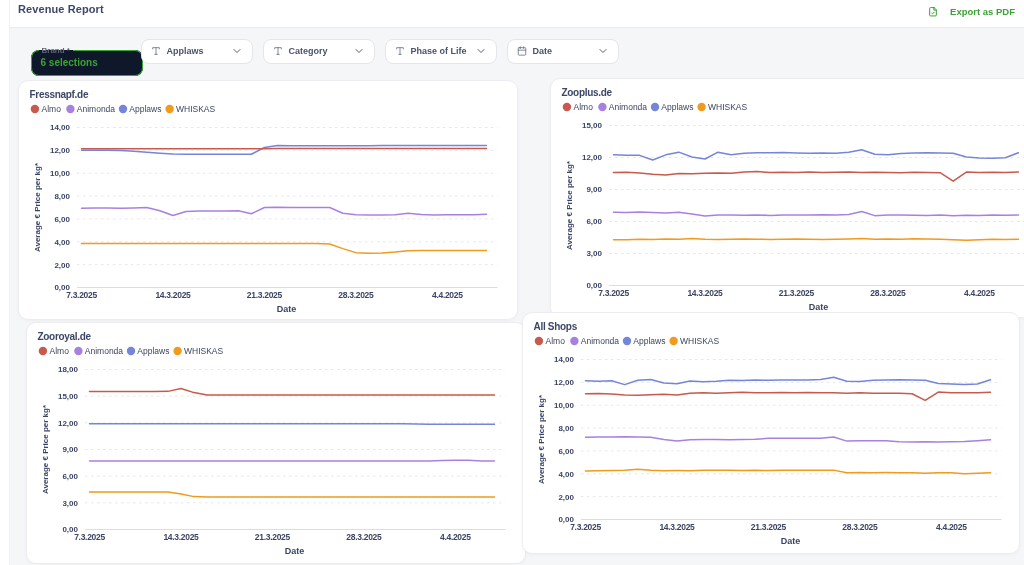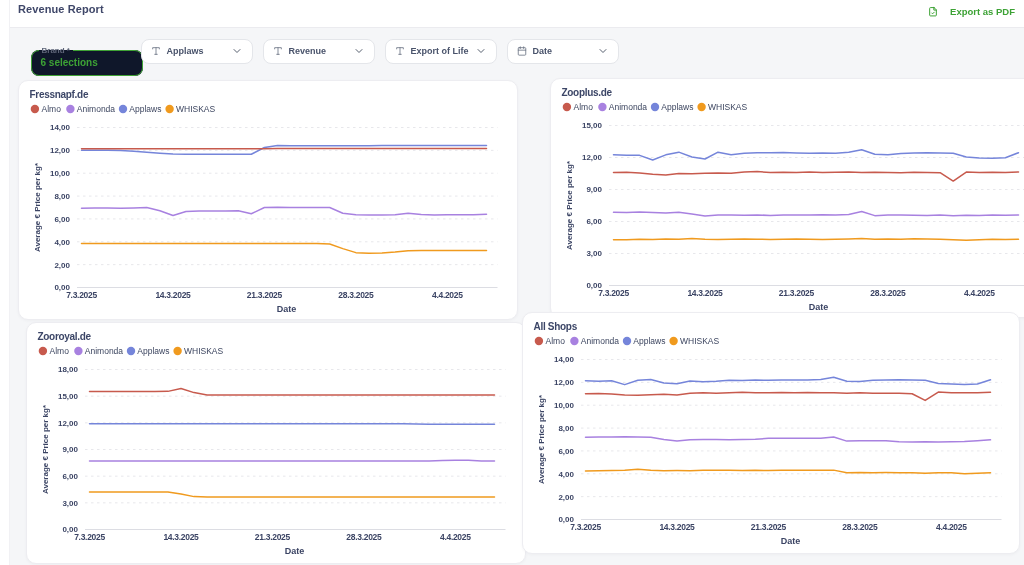--- a/index.html
+++ b/index.html
@@ -49,36 +49,36 @@
     </span>
   </div>
 <div class="fbtn" style="left:262.5px;width:112px">
     <span class="fic">
       <svg width="10" height="10" viewBox="0 0 24 24" fill="none" stroke="#6b7384" stroke-width="2" stroke-linecap="round" stroke-linejoin="round">
         <polyline points="4 7 4 4 20 4 20 7"></polyline>
         <line x1="9" y1="20" x2="15" y2="20"></line>
         <line x1="12" y1="4" x2="12" y2="20"></line>
       </svg>
     </span>
-    <span class="flab">Revenue</span>
+    <span class="flab">Category</span>
     <span class="fchev">
       <svg width="12" height="12" viewBox="0 0 24 24" fill="none" stroke="#57606f" stroke-width="2" stroke-linecap="round" stroke-linejoin="round">
         <polyline points="6 9 12 15 18 9"></polyline>
       </svg>
     </span>
   </div>
 <div class="fbtn" style="left:384.5px;width:112px">
     <span class="fic">
       <svg width="10" height="10" viewBox="0 0 24 24" fill="none" stroke="#6b7384" stroke-width="2" stroke-linecap="round" stroke-linejoin="round">
         <polyline points="4 7 4 4 20 4 20 7"></polyline>
         <line x1="9" y1="20" x2="15" y2="20"></line>
         <line x1="12" y1="4" x2="12" y2="20"></line>
       </svg>
     </span>
-    <span class="flab">Export of Life</span>
+    <span class="flab">Phase of Life</span>
     <span class="fchev">
       <svg width="12" height="12" viewBox="0 0 24 24" fill="none" stroke="#57606f" stroke-width="2" stroke-linecap="round" stroke-linejoin="round">
         <polyline points="6 9 12 15 18 9"></polyline>
       </svg>
     </span>
   </div>
 <div class="fbtn" style="left:506.5px;width:112px">
     <span class="fic">
       <svg width="10" height="10" viewBox="0 0 24 24" fill="none" stroke="#6b7384" stroke-width="2" stroke-linecap="round" stroke-linejoin="round">
         <rect x="3" y="4" width="18" height="18" rx="2"></rect>

